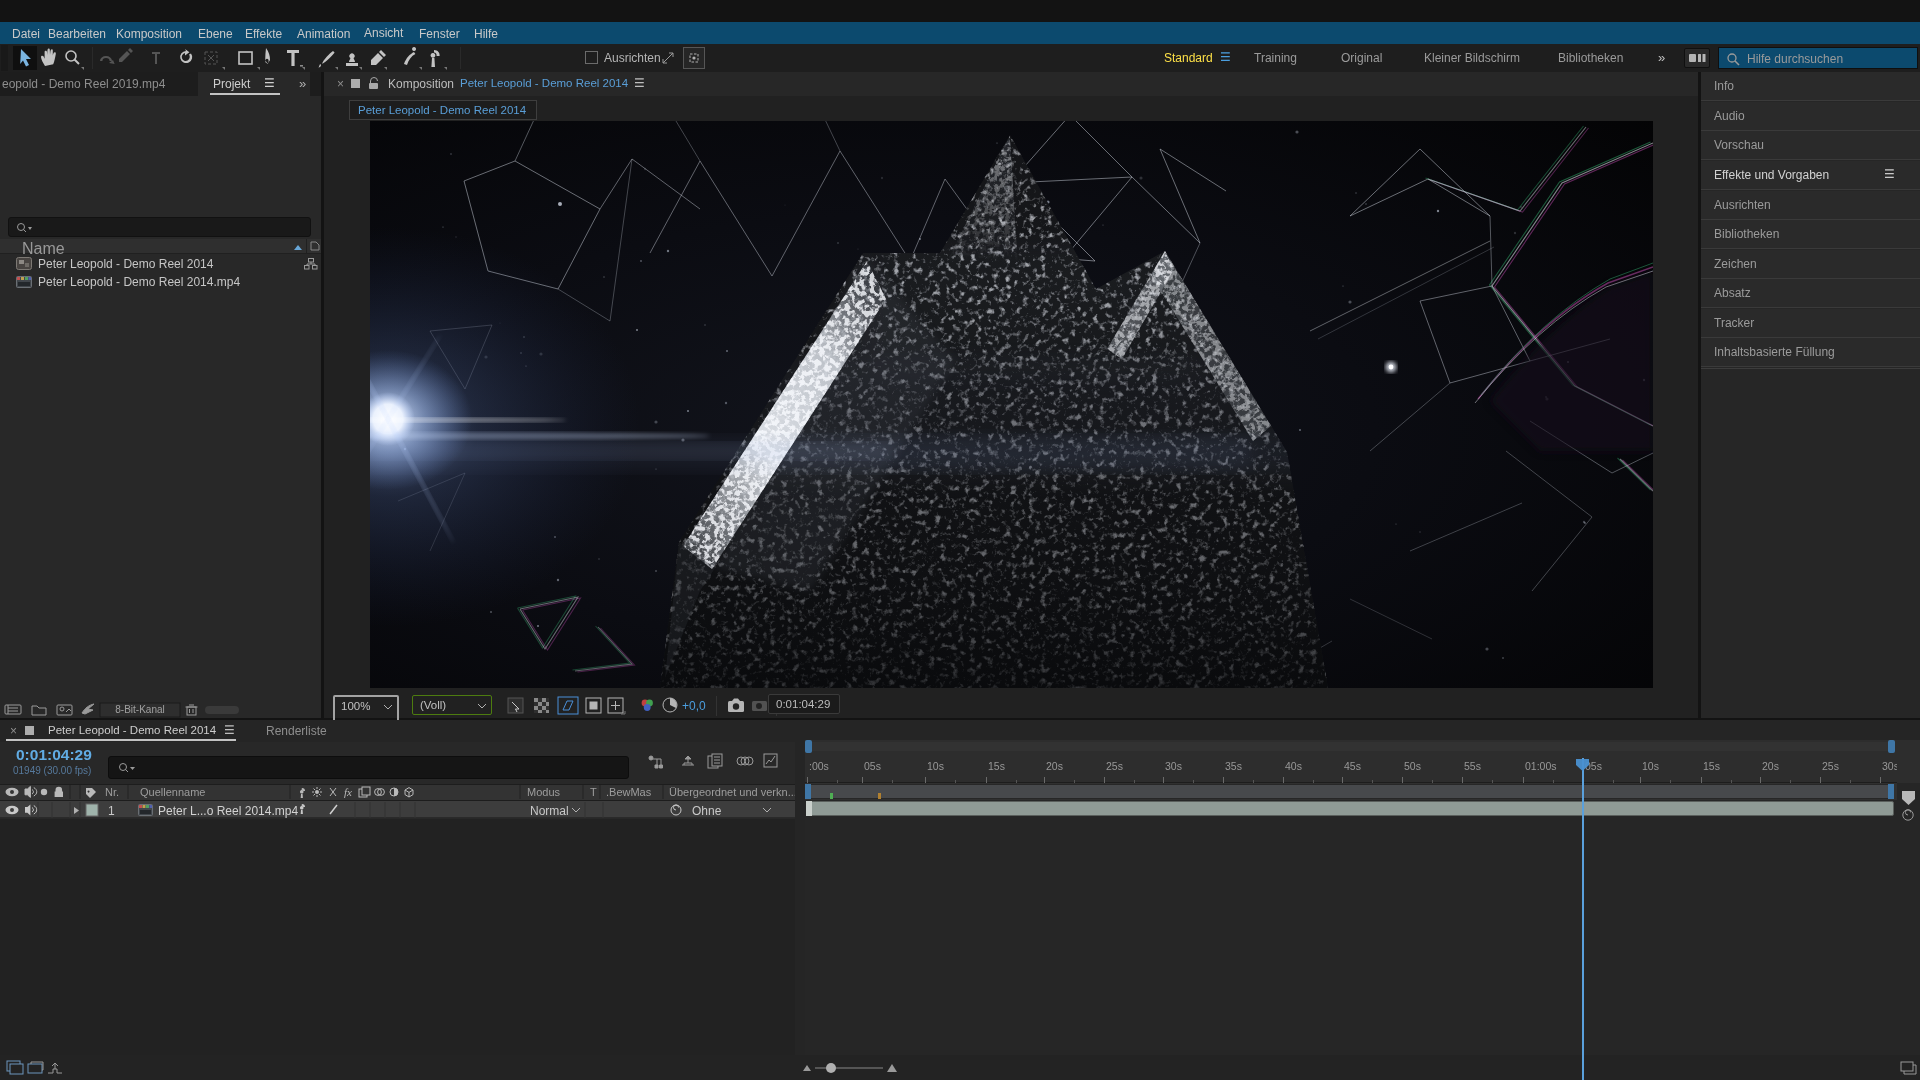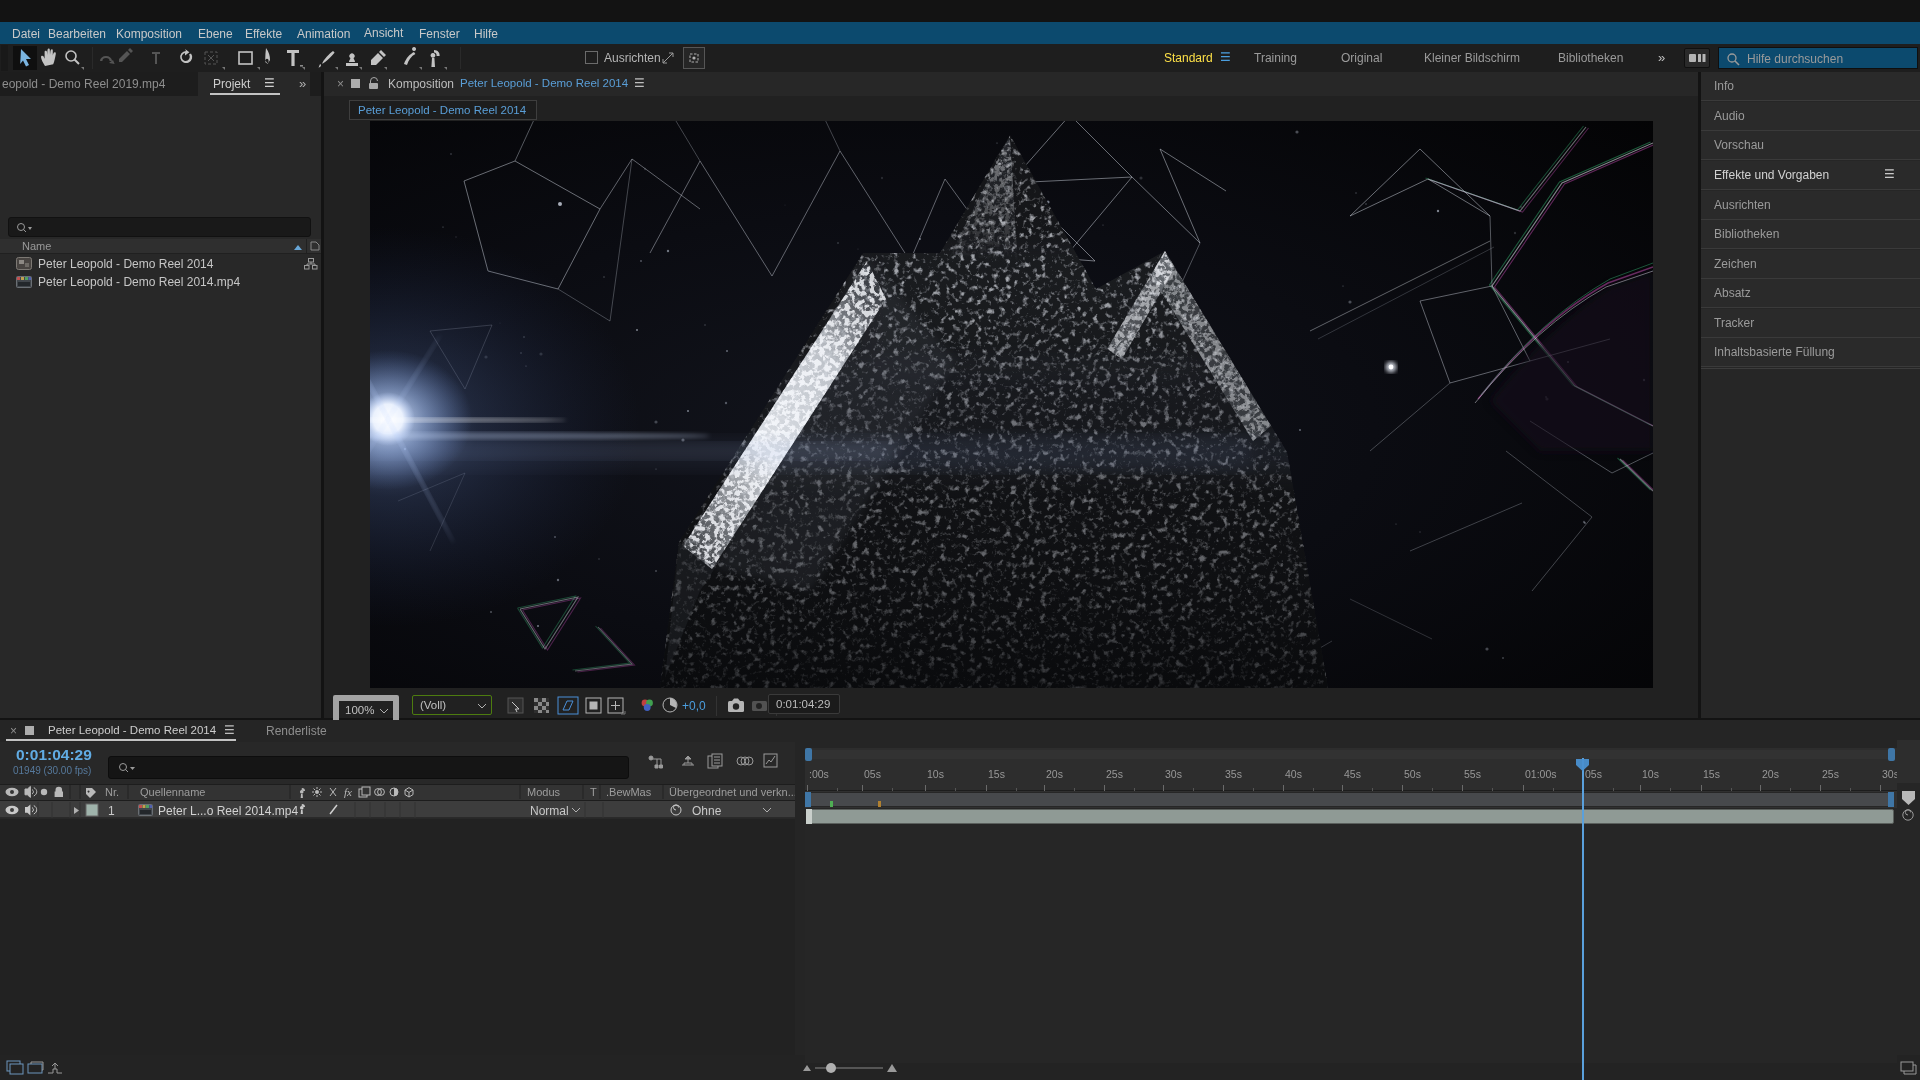--- a/index.html
+++ b/index.html
@@ -139,21 +139,21 @@
 
     <div class="abs" style="left:8px;top:121px;width:303px;height:20px;background:#191919;border:1px solid #111;border-radius:3px">
       <svg width="24" height="18" style="position:absolute;left:4px;top:1px">
             <circle cx="8" cy="8" r="3.5" fill="none" stroke="#9a9a9a"></circle>
             <line x1="10.5" y1="10.5" x2="13" y2="13" stroke="#9a9a9a"></line>
             <path d="M15 8 l4 0 -2 3 z" fill="#9a9a9a"></path>
           </svg>
     </div>
 
     <div class="abs" style="left:0;top:143px;width:321px;height:15px;background:#2f2f2f;border-bottom:1px solid #202020">
-      <span class="t" style="left:22px;top:1px;font-size:11px;color:#999">Name</span>
+      <span class="t" style="left:22px;top:1px;font-size:16px;color:#999">Name</span>
       <svg width="12" height="9" style="position:absolute;left:293px;top:4px">
             <path d="M1 7 L5 2 L9 7 Z" fill="#68a7d8"></path>
           </svg>
       <div class="abs" style="left:306px;top:0;width:1px;height:15px;background:#202020"></div>
       <svg width="12" height="12" style="position:absolute;left:309px;top:1px">
             <path d="M2 2 h5 l3 3 v5 h-8 z" fill="none" stroke="#888"></path>
           </svg>
     </div>
 
     <div class="abs" style="left:0;top:160px;width:321px;height:17px">
@@ -177,20 +177,40 @@
             <rect x="0.5" y="1.5" width="15" height="11" rx="1" fill="#41464b" stroke="#6a6f74"></rect>
             <rect x="1" y="2" width="3" height="3" fill="#c05050"></rect>
             <rect x="5" y="2" width="3" height="3" fill="#c0a050"></rect>
             <rect x="9" y="2" width="3" height="3" fill="#50a060"></rect>
             <rect x="12.5" y="2" width="2.5" height="3" fill="#5060b0"></rect>
             <rect x="2" y="7" width="12" height="4" fill="#23272b"></rect>
           </svg>
       <span class="t" style="left:38px;top:1px;font-size:12px;color:#c6c6c6">Peter Leopold - Demo Reel 2014.mp4</span>
     </div>
 
+    <div class="abs" id="projfooter" style="left:0;top:601px;width:321px;height:26px">
+      <svg class="abs" style="left:0;top:0" width="240" height="26">
+        <g stroke="#9a9a9a" fill="none">
+          <rect x="5" y="8" width="16" height="9" rx="1"></rect>
+              <path d="M8 8 v9 M5 11 h-0 M8 11 h10 M8 14 h10"></path>
+          <path d="M32 9 h5 l2 2 h7 v7 h-14 z"></path>
+          <rect x="57" y="8" width="15" height="10" rx="1"></rect>
+              <circle cx="62" cy="12" r="2"></circle>
+              <path d="M66 15 l3 -3 2 2"></path>
+          <path d="M82 16 c3-5 7-8 12-9 l-6 5 5 1 -8 4 z" fill="#9a9a9a"></path>
+        </g>
+        <rect x="100" y="6" width="80" height="14" fill="#2e2e2e" stroke="#1a1a1a"></rect>
+        <text x="140" y="16" text-anchor="middle" font-size="10" fill="#a0a0a0" font-family="Liberation Sans">8-Bit-Kanal</text>
+        <g stroke="#9a9a9a" fill="none">
+              <rect x="187" y="10" width="9" height="8"></rect>
+              <path d="M185.5 10 h12 M189 8 h5 M189.5 12 v4 M193 12 v4"></path>
+            </g>
+        <rect x="205" y="9" width="34" height="8" rx="4" fill="#3a3a3a"></rect>
+      </svg>
+    </div>
   </div>
 </div>
 
 <div class="abs" style="left:324px;top:72px;width:1374px;height:646px;background:#212121">
   <div class="abs" style="left:0;top:0;width:1374px;height:24px;background:#272727">
     <span class="t" style="left:13px;top:5px;font-size:12px;color:#8e8e8e">×</span>
     <div class="abs" style="left:27px;top:7px;width:9px;height:9px;background:#adadad"></div>
     <svg width="12" height="13" style="position:absolute;left:44px;top:5px">
           <path d="M2.5 6 V4 a3.5 3.5 0 0 1 7 0" fill="none" stroke="#a8a8a8"></path>
           <rect x="1" y="6" width="9" height="6" rx="1" fill="#a8a8a8"></rect>
@@ -441,21 +461,21 @@
           <ellipse cx="66" cy="299" rx="130" ry="2.2" fill="#ffffff" opacity="0.45" filter="url(#blur2)"></ellipse>
           <g transform="rotate(62 18 298)">
             <ellipse cx="18" cy="298" rx="140" ry="2.2" fill="#bcd2ff" opacity="0.25" filter="url(#blur2)"></ellipse>
           </g>
           <g transform="rotate(-58 18 298)">
             <ellipse cx="18" cy="298" rx="100" ry="1.8" fill="#bcd2ff" opacity="0.2" filter="url(#blur2)"></ellipse>
           </g>
         </svg></div>
 
   <div class="abs" id="viewfooter" style="left:0;top:620px;width:1374px;height:32px">
-    <div class="abs" style="left:9px;top:3px;width:66px;height:32px;border:6px solid #a3a3a3;border-radius:2px">
+    <div class="abs" style="left:9px;top:3px;width:66px;height:32px;border:2px solid #a3a3a3;border-radius:2px">
       <span class="t" style="left:6px;top:3px;font-size:11.5px;color:#c0c0c0">100%</span>
       <svg width="10" height="8" style="position:absolute;right:4px;top:7px">
             <path d="M1 1 l4 4 4-4" stroke="#b0b0b0" fill="none"></path>
           </svg>
     </div>
     <div class="abs" style="left:88px;top:3px;width:80px;height:20px;border:1px solid #4d7c0f;border-radius:2px">
       <span class="t" style="left:7px;top:3px;font-size:11.5px;color:#c0c0c0">(Voll)</span>
       <svg width="10" height="8" style="position:absolute;right:4px;top:7px">
             <path d="M1 1 l4 4 4-4" stroke="#b0b0b0" fill="none"></path>
           </svg>
@@ -749,21 +769,21 @@
       </g>
     </svg>
     <svg class="abs" style="left:795px;top:0" width="130" height="25">
       <path d="M8 16 l4-6 4 6 z" fill="#999"></path>
       <line x1="20" y1="13" x2="88" y2="13" stroke="#555" stroke-width="2"></line>
       <circle cx="36" cy="13" r="5" fill="#b0b0b0"></circle>
       <path d="M92 17 l5-8 5 8 z" fill="#999"></path>
     </svg>
   </div>
 
-  <div class="abs" style="left:805px;top:28px;width:1092px;height:315px;background:#262626">
+  <div class="abs" style="left:805px;top:20px;width:1092px;height:315px;background:#262626">
 
     <div class="abs" style="left:0;top:0;width:1092px;height:13px;background:#2d2d2d">
       <div class="abs" style="left:0;top:2px;width:1090px;height:9px;background:#323232;border-radius:4px"></div>
       <div class="abs" style="left:0;top:0;width:7px;height:13px;background:#3f76a6;border-radius:2px"></div>
       <div class="abs" style="left:1083px;top:0;width:7px;height:13px;background:#3f76a6;border-radius:2px"></div>
     </div>
 
     <div class="abs" id="ruler" style="left:0;top:13px;width:1092px;height:30px;background:#2d2d2d;border-bottom:1px solid #1d1d1d">
           <span class="t" style="left:4px;top:7px;font-size:10.5px;color:#989898">:00s</span>
           <div class="abs" style="left:2px;top:24px;width:1px;height:6px;background:#6a6a6a"></div>

